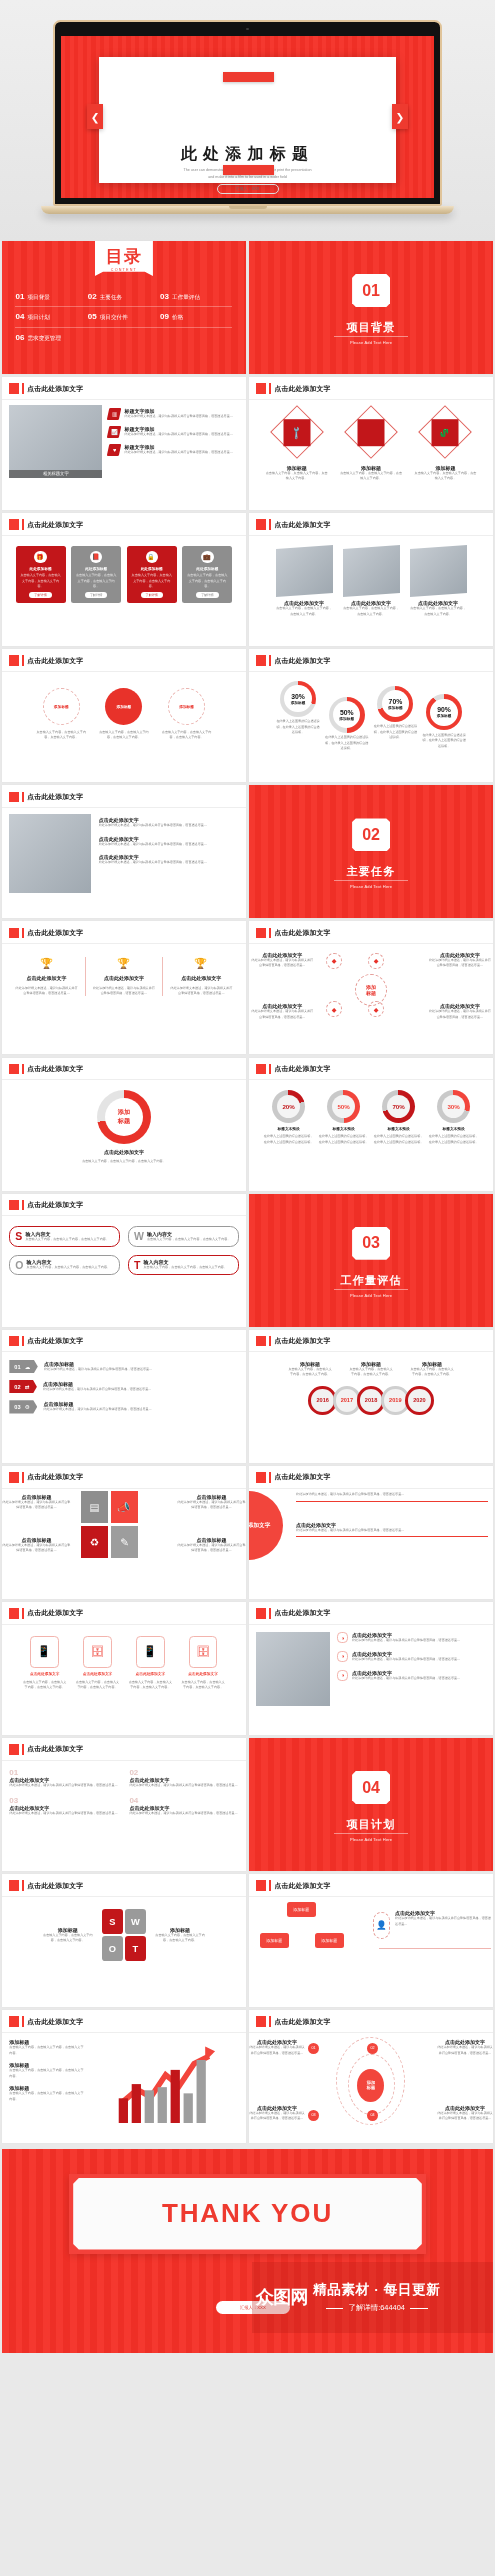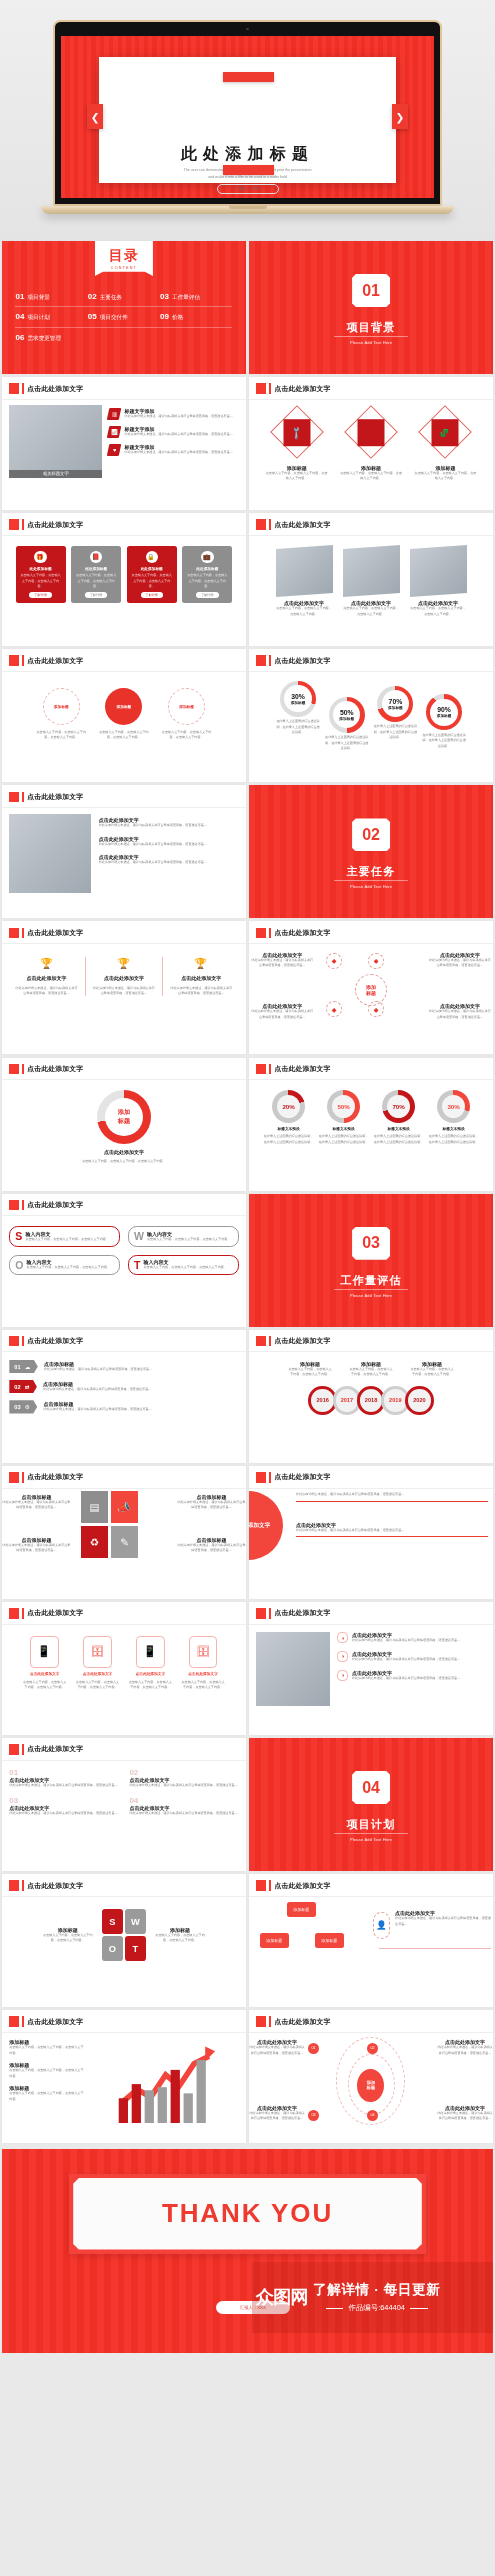--- a/index.html
+++ b/index.html
@@ -65,21 +65,21 @@
               font-size:11px; font-weight:bold; letter-spacing:1.2px; }
   .secsub { position:absolute; left:0; right:0; top:99px; text-align:center; color:rgba(255,255,255,.92);
             font-size:4px; letter-spacing:0.2px; }
   .secrule { position:absolute; left:50%; margin-left:-37px; top:95px; width:74px; height:0.6px;
              background:rgba(255,255,255,.45); }
 
   
   .tocbadge { position:absolute; left:50%; margin-left:-29px; top:0; width:58px; height:35px; background:#fff;
               display:flex; flex-direction:column; align-items:center; justify-content:center;
               clip-path:polygon(0 0,100% 0,100% 100%,86% 88%,14% 88%,0 100%); }
-  .tocbadge .t1 { font-size:14px; font-weight:bold; color:#ee3a2f; letter-spacing:1.2px; }
+  .tocbadge .t1 { font-size:17px; font-weight:bold; color:#ee3a2f; letter-spacing:1.2px; }
   .tocbadge .t2 { font-size:3.7px; color:#ee3a2f; letter-spacing:1.2px; margin-top:0.6px; }
   .toclist { position:absolute; left:13.6px; right:13.6px; top:46px; }
   .tocrow { display:grid; grid-template-columns:1fr 1fr 1fr; border-bottom:0.6px solid rgba(255,255,255,.3);
             padding:5px 0 4.3px; }
   .tocrow:last-child { border-bottom:none; }
   .toci { display:flex; align-items:baseline; gap:3.1px; color:#fff; }
   .toci .n { font-size:8px; font-weight:bold; }
   .toci .l { font-size:5.6px; }
 
   
@@ -1022,24 +1022,24 @@
     <div class="frame">
       <div class="frame-in">
         <span class="thankyou">THANK YOU</span>
       </div>
     </div>
     <div class="fpill">汇报人：XXX</div>
 
     <div class="wm">
       <span class="wmlogo">众图网</span>
       <div class="wmright">
-        <div class="wmtop">了解详情 · 每日更新</div>
+        <div class="wmtop">精品素材 · 每日更新</div>
         <div class="wmbot">
           <span class="ln"></span>
-            <span>作品编号:644404</span>
+            <span>了解详情:644404</span>
             <span class="ln"></span>
         </div>
       </div>
     </div>
   </div>
 
 </div>
 
 
 </body></html>

